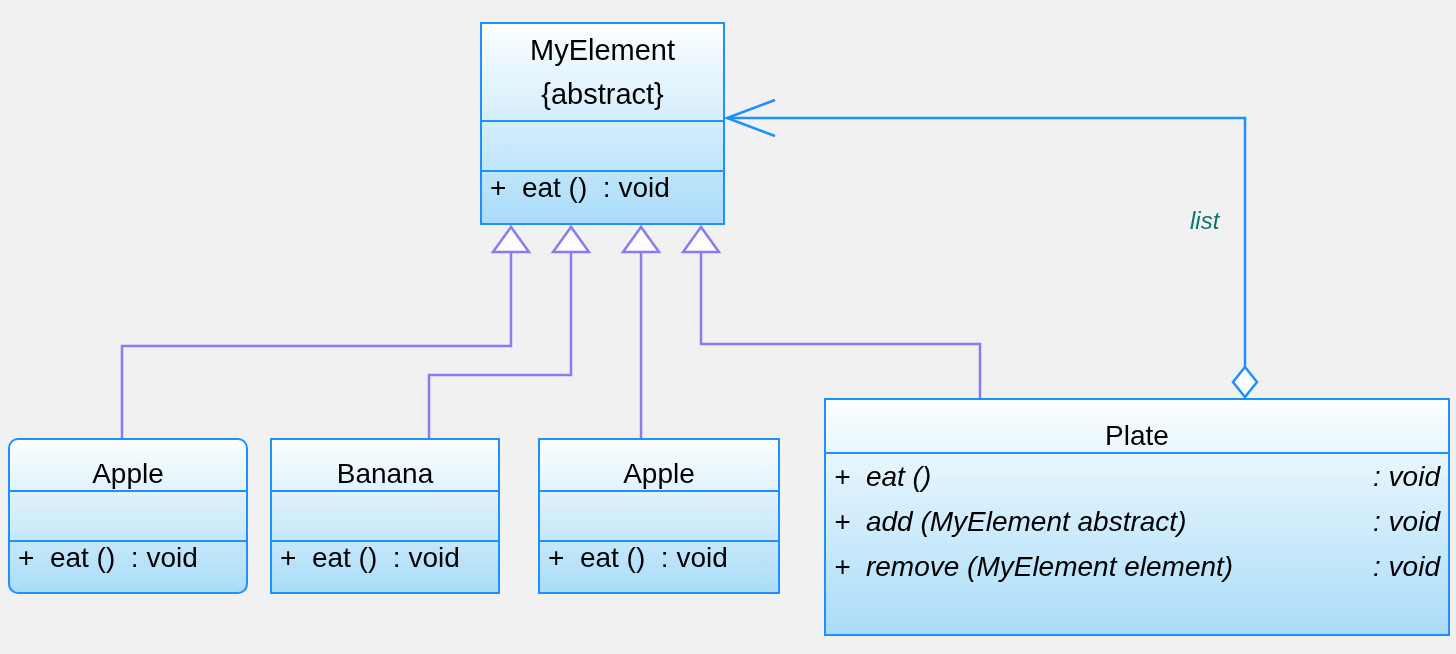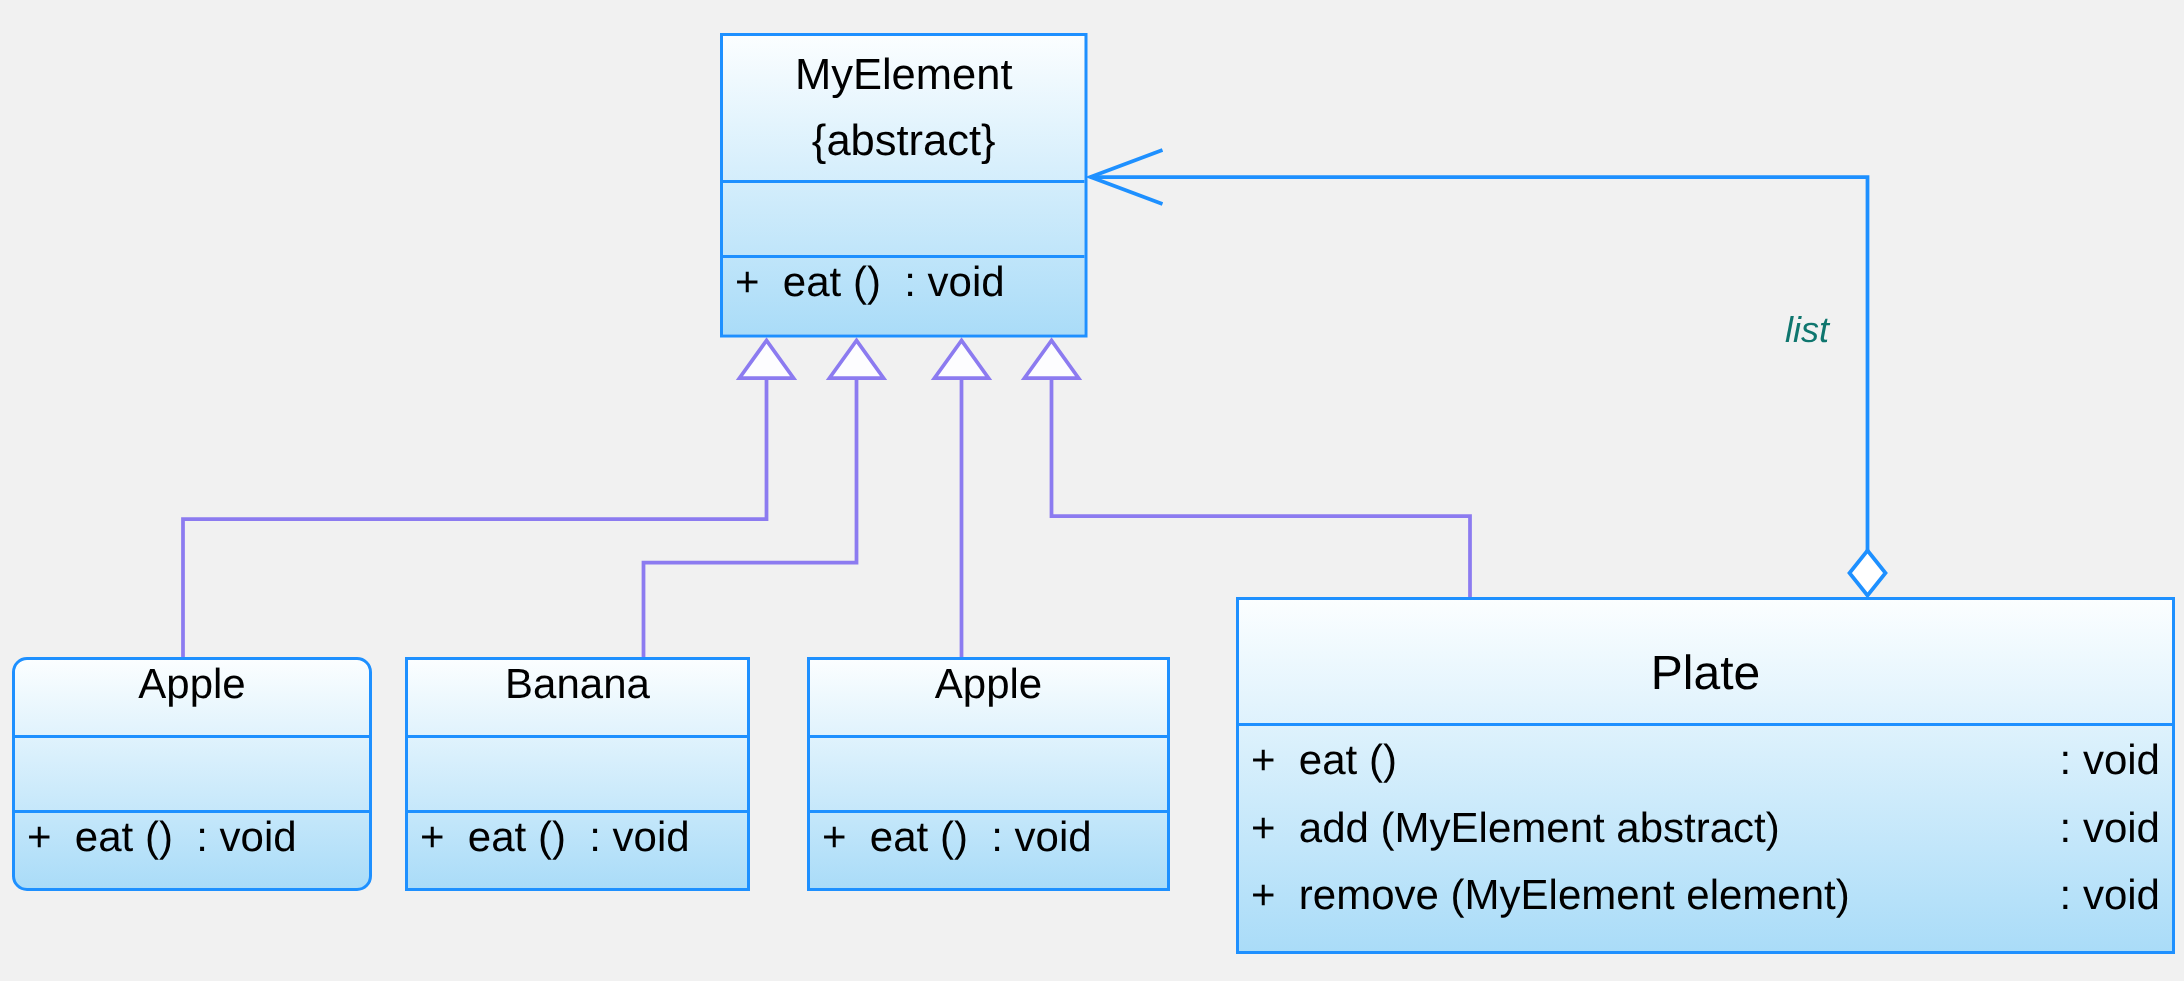--- a/index.html
+++ b/index.html
@@ -32,21 +32,21 @@
   }
   .uml-section {
     box-sizing: border-box;
     position: relative;
   }
   .uml-section + .uml-section {
     border-top: 2px solid #1e90ff;
   }
   .sec-name {
     display: flex;
-    align-items: flex-start;
+    align-items: flex-end;
     justify-content: center;
     text-align: center;
   }
   .sec-name .line {
     display: block;
     width: 100%;
   }
   .sec-attrs, .sec-ops {
     display: flex;
     flex-direction: column;
@@ -83,24 +83,24 @@
   
   .fruit .sec-name { height: 50px; font-size: 28px; }
   .fruit .sec-attrs { height: 50px; }
   .fruit .sec-ops { height: 52px; font-size: 28px; }
   #cls-apple  { left: 8px;   top: 438px; width: 240px; height: 156px; border-radius: 10px; }
   #cls-banana { left: 270px; top: 438px; width: 230px; height: 156px; }
   #cls-pear   { left: 538px; top: 438px; width: 242px; height: 156px; }
 
   
   #cls-plate { left: 824px; top: 398px; width: 626px; height: 238px; }
-  #cls-plate .sec-name  { height: 52px; font-size: 32px; margin-top: 30px; }
+  #cls-plate .sec-name  { height: 52px; font-size: 28px; }
   #cls-plate .sec-attrs { height: 46px; font-size: 28px; }
   #cls-plate .sec-ops   { height: 136px; font-size: 28px; }
-  #cls-plate .sec-ops .member-row { line-height: 45px; }
+  #cls-plate .sec-ops .member-row { line-height: 45px; font-style: italic; }
   #cls-plate .sec-attrs .member { line-height: 44px; }
 
   #label-list { left: 1190px; top: 207px; font-size: 24px; }
 </style>
 </head>
 <body>
 
 <div id="canvas">
 
   <svg class="edges" viewBox="0 0 1456 654">

